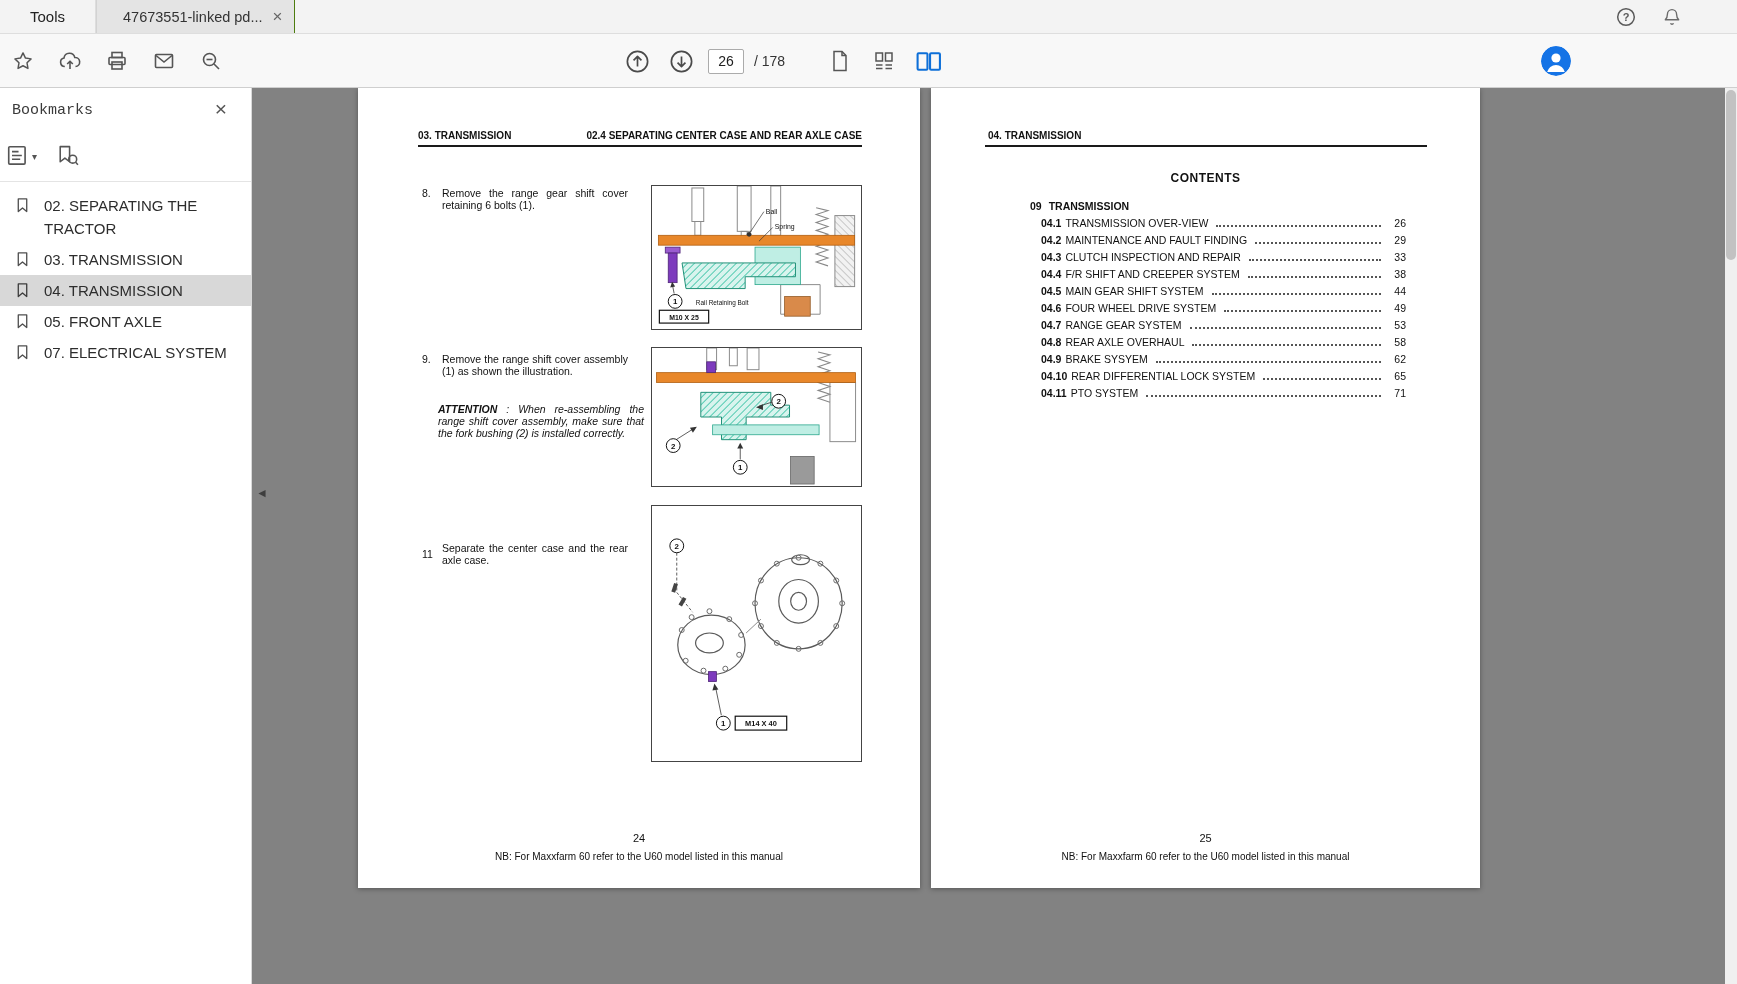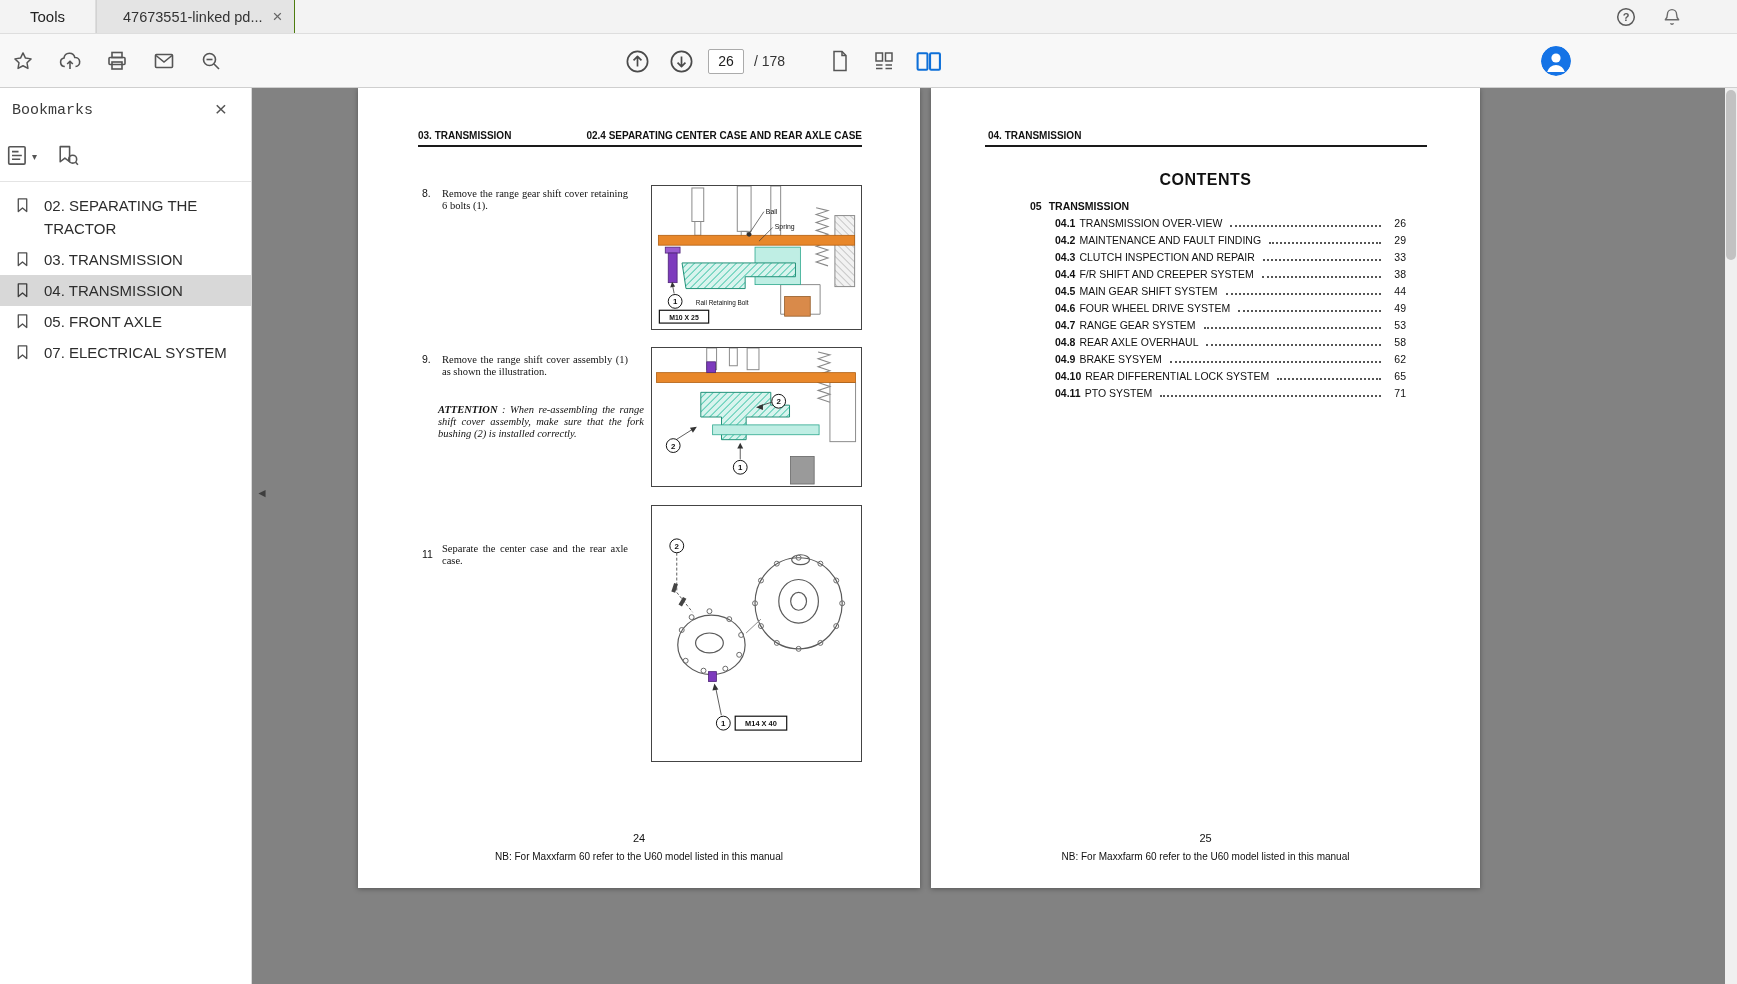--- a/index.html
+++ b/index.html
@@ -54,43 +54,43 @@
   .page { position:absolute; top:0; height:800px; background:#fff; box-shadow:0 1px 5px rgba(0,0,0,0.35); }
   .page-left { left:106px; width:562px; }
   .page-right { left:679px; width:549px; }
 
   
   .lp-header { position:absolute; left:60px; right:58px; top:42px; display:flex; justify-content:space-between; font-size:10px; font-weight:bold; color:#111; }
   .lp-rule, .rp-rule { position:absolute; border-top:2px solid #1a1a1a; }
   .lp-rule { left:60px; right:58px; top:57px; }
   .step { position:absolute; left:64px; width:206px; display:flex; font-size:10.5px; line-height:11.8px; color:#111; }
   .step-num { width:20px; flex:0 0 20px; }
-  .step-text { flex:1; text-align:justify;font-family:Liberation Serif, serif; }
+  .step-text { flex:1; text-align:justify; }
   .s8 { top:100px; } .s9 { top:266px; } .s10 { top:412px; } .s11 { top:455px;align-items:center; }
   .attention { top:316px; font-style:italic;margin-left:16px; }
   .attention .step-text { font-style:italic; }
   .att-label { font-weight:bold; }
   .fig { position:absolute; left:293px; width:211px; border:1px solid #444; background:#fff; }
   .fig1 { top:97px; height:145px; }
   .fig2 { top:259px; height:140px; }
   .fig3 { top:417px; height:257px; }
   .fig svg { display:block; width:100%; height:100%; }
   svg text { font-family:"Liberation Sans", sans-serif; }
   .pg-num { position:absolute; left:0; width:100%; top:744px; text-align:center; font-size:11px; color:#111; }
   .pg-foot { position:absolute; left:0; width:100%; top:763px; text-align:center; font-size:10px; color:#111; }
 
   
   .rp-header { position:absolute; left:57px; top:42px; font-size:10px; font-weight:bold; color:#111; }
   .rp-rule { left:54px; right:53px; top:57px; }
-  .rp-contents { position:absolute; left:0; width:100%; top:83px; text-align:center; font-size:16px; font-weight:bold; letter-spacing:0.5px; color:#111; }
+  .rp-contents { position:absolute; left:0; width:100%; top:83px; text-align:center; font-size:12px; font-weight:bold; letter-spacing:0.5px; color:#111; }
   .rp-chapter { position:absolute; left:92px; top:112px; font-size:10.5px; color:#111; }
   .rp-chapter b { margin-left:7px; }
   .rp-toc { position:absolute; left:110px; right:74px; top:129px; }
   .toc-row { display:flex; align-items:baseline; height:17px; font-size:10.5px; color:#111; }
-  .toc-num { font-weight:bold; margin-right:4px; white-space:nowrap;margin-left:14px; }
+  .toc-num { font-weight:bold; margin-right:4px; white-space:nowrap; }
   .toc-title { white-space:nowrap; }
   .toc-leader { flex:1; border-bottom:2px dotted #555; margin:0 5px 3px 8px; min-width:20px; }
   .toc-page { width:20px; text-align:right; }
 </style>
 </head>
 <body>
 
 <div id="app">
 
   <div class="tabbar">
@@ -444,21 +444,21 @@
 
       <div class="pg-num">24</div>
       <div class="pg-foot">NB: For Maxxfarm 60 refer to the U60 model listed in this manual</div>
     </div>
 
     <div class="page page-right">
       <div class="rp-header">04. TRANSMISSION</div>
       <div class="rp-rule"></div>
       <div class="rp-contents">CONTENTS</div>
       <div class="rp-chapter">
-        <b>05</b><b>TRANSMISSION</b>
+        <b>09</b><b>TRANSMISSION</b>
       </div>
       <div class="rp-toc">
         <div class="toc-row">
           <span class="toc-num">04.1</span>
             <span class="toc-title">TRANSMISSION OVER-VIEW</span>
             <span class="toc-leader"></span>
             <span class="toc-page">26</span>
         </div>
         <div class="toc-row">
           <span class="toc-num">04.2</span>

